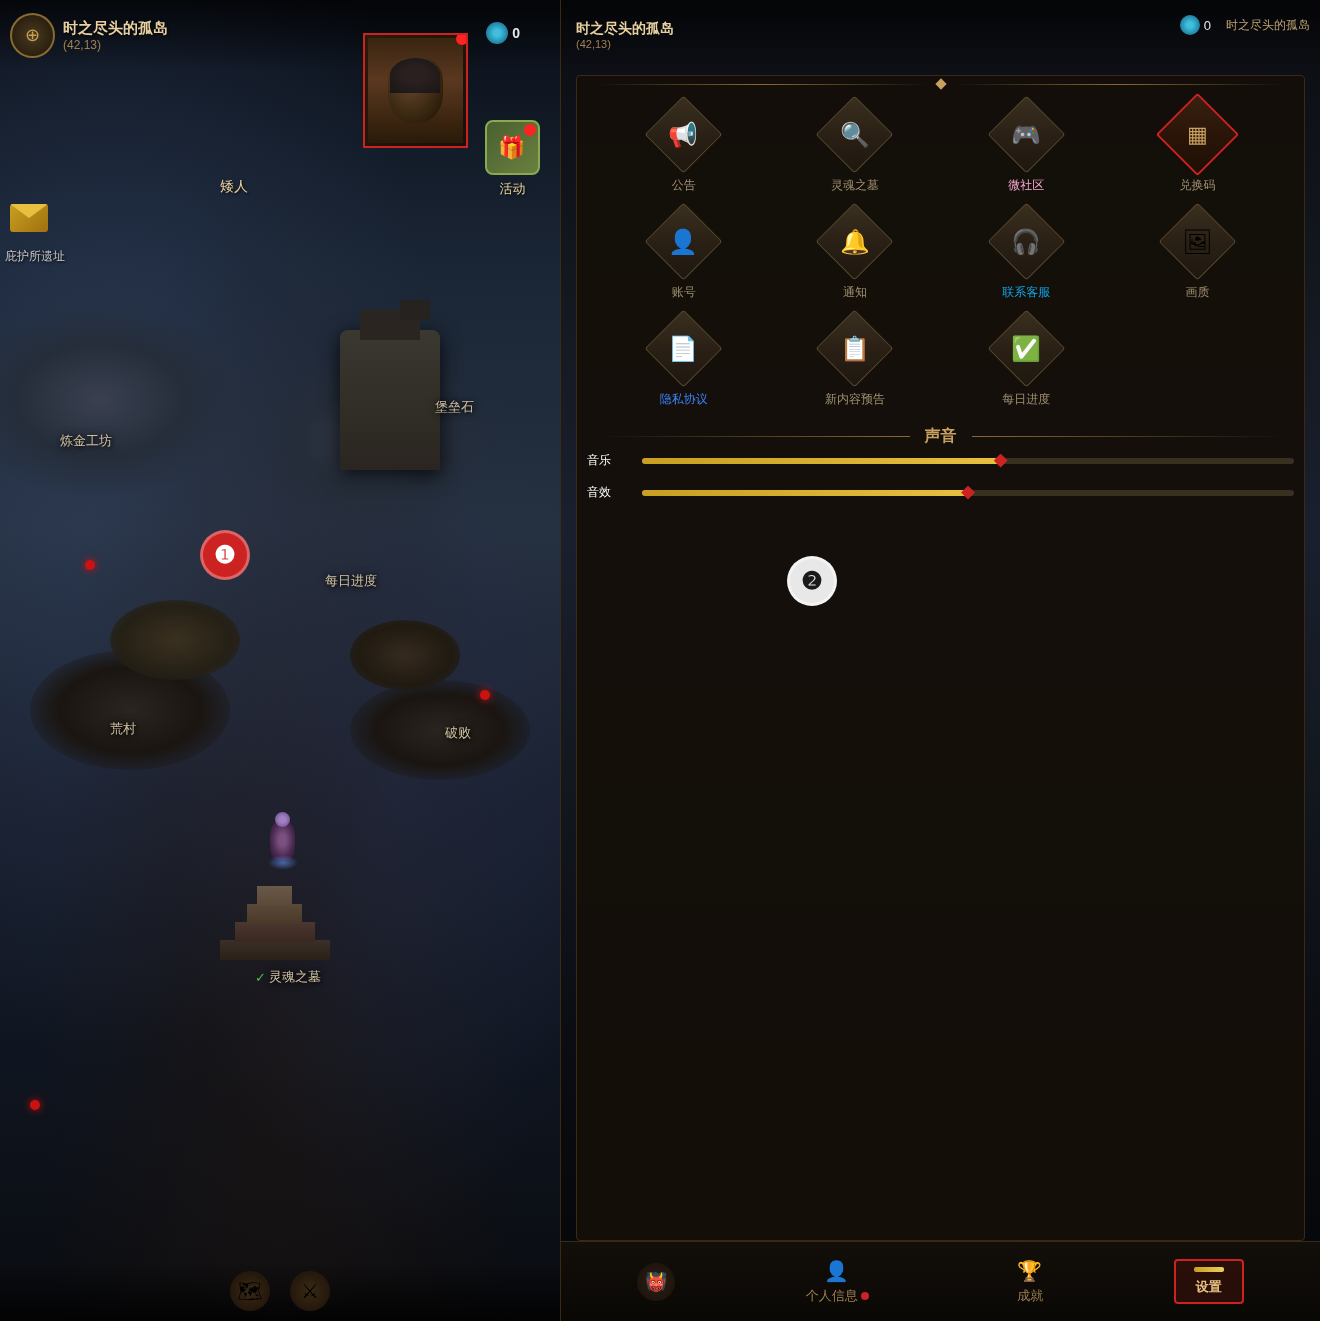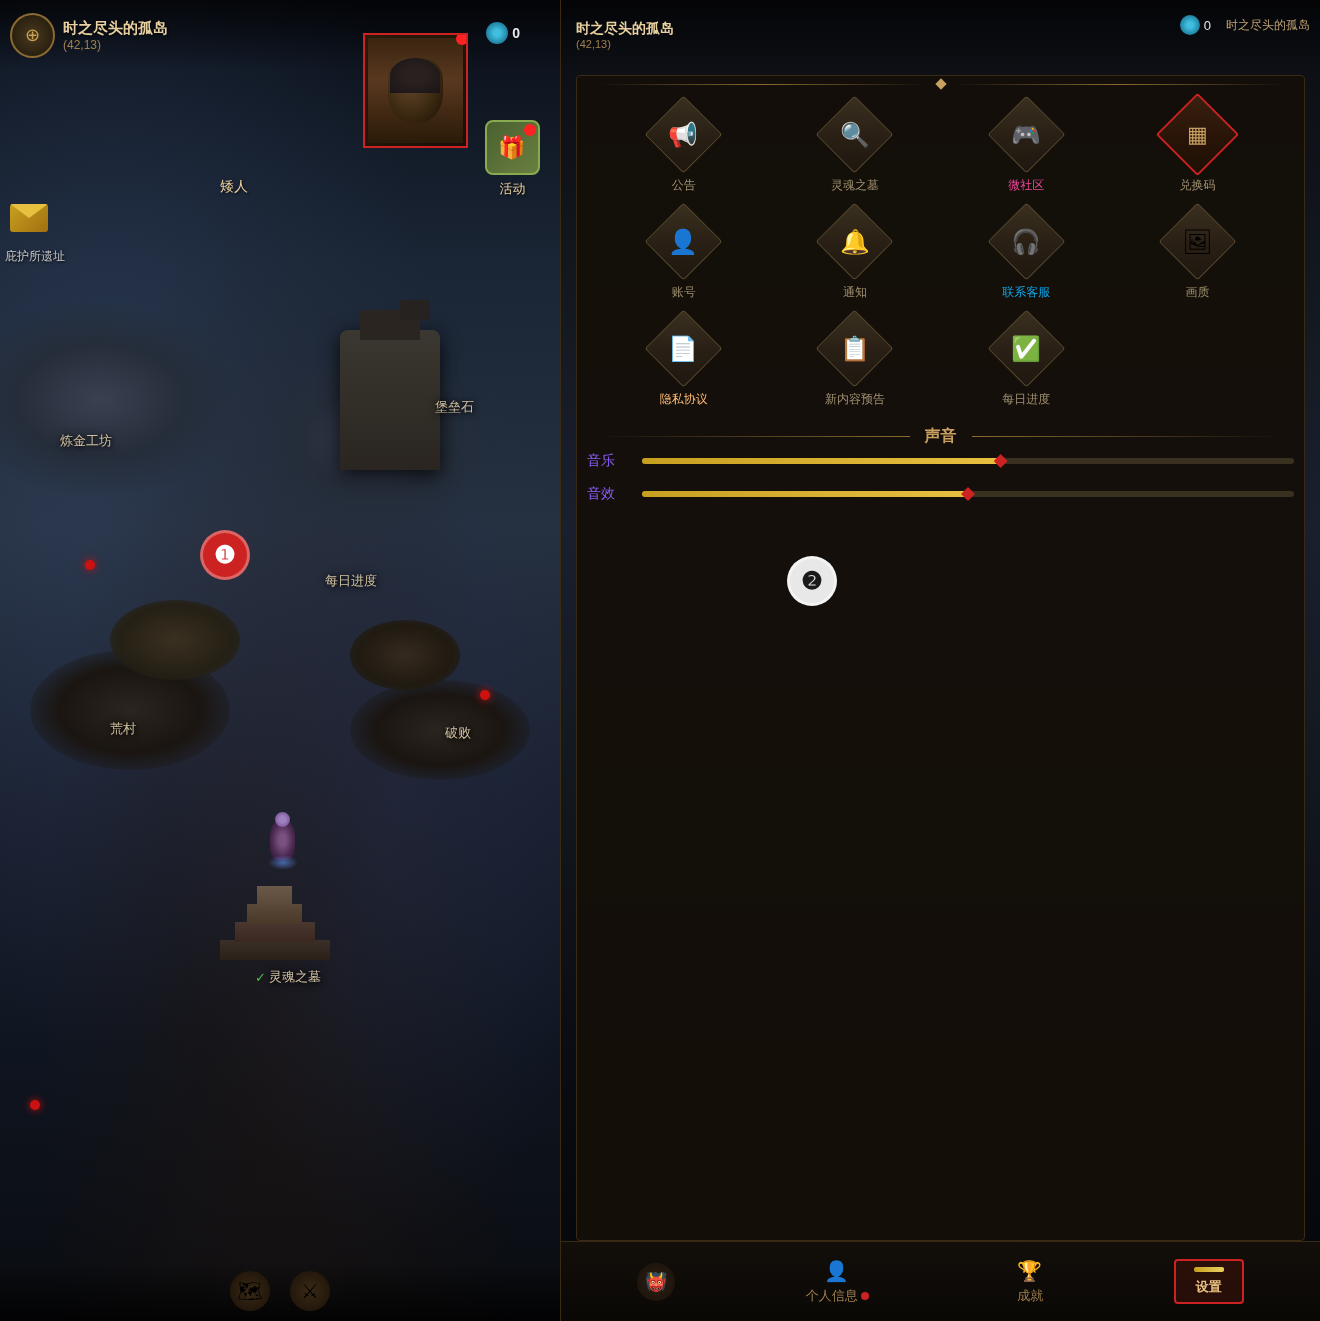--- a/index.html
+++ b/index.html
@@ -265,22 +265,22 @@
 
     .slider-row {
       display: flex;
       align-items: center;
       gap: 15px;
       margin-bottom: 15px;
       padding: 0 10px;
     }
 
     .slider-label {
-      color: #8b5cf6;
-      font-size: 14px;
+      color: #ffffff;
+      font-size: 12px;
       width: 40px;
       flex-shrink: 0;
     }
 
     .slider-track {
       flex: 1;
       height: 6px;
       background: #3a3020;
       border-radius: 3px;
       position: relative;
@@ -516,21 +516,21 @@
             <span style="position:relative;z-index:1;font-size:24px;">🔍</span>
           </div>
           <span style="color:#a09070;font-size:12px;">灵魂之墓</span>
         </div>
 
         <div style="display:flex;flex-direction:column;align-items:center;gap:5px;cursor:pointer;">
           <div style="width:75px;height:75px;position:relative;display:flex;align-items:center;justify-content:center;">
             <div style="position:absolute;inset:10px;background:linear-gradient(135deg,#3a3020 0%,#2a2015 50%,#1e1810 100%);transform:rotate(45deg);border:1px solid #5a4a30;border-radius:3px;"></div>
             <span style="position:relative;z-index:1;font-size:24px;">🎮</span>
           </div>
-          <span style="color:#ec4899;font-size:12px;">微社区</span>
+          <span style="color:#f9a8d4;font-size:12px;">微社区</span>
         </div>
 
         <div style="display:flex;flex-direction:column;align-items:center;gap:5px;cursor:pointer;">
           <div style="width:75px;height:75px;position:relative;display:flex;align-items:center;justify-content:center;">
             <div style="position:absolute;inset:8px;background:linear-gradient(135deg,#3a2010 0%,#2a1508 50%,#1e1005 100%);transform:rotate(45deg);border:2px solid #cc2222;border-radius:3px;"></div>
             <span style="position:relative;z-index:1;font-size:22px;color:#c8a060;">▦</span>
           </div>
           <span style="color:#a09070;font-size:12px;">兑换码</span>
         </div>
       </div>
@@ -570,21 +570,21 @@
         </div>
       </div>
 
       <div style="display:grid;grid-template-columns:repeat(4,1fr);gap:8px;padding:5px 25px 10px;">
 
         <div style="display:flex;flex-direction:column;align-items:center;gap:5px;cursor:pointer;">
           <div style="width:75px;height:75px;position:relative;display:flex;align-items:center;justify-content:center;">
             <div style="position:absolute;inset:10px;background:linear-gradient(135deg,#3a3020 0%,#2a2015 50%,#1e1810 100%);transform:rotate(45deg);border:1px solid #5a4a30;border-radius:3px;"></div>
             <span style="position:relative;z-index:1;font-size:24px;">📄</span>
           </div>
-          <span style="color:#fdba74;font-size:12px;">隐私协议</span>
+          <span style="color:#3b82f6;font-size:12px;">隐私协议</span>
         </div>
 
         <div style="display:flex;flex-direction:column;align-items:center;gap:5px;cursor:pointer;">
           <div style="width:75px;height:75px;position:relative;display:flex;align-items:center;justify-content:center;">
             <div style="position:absolute;inset:10px;background:linear-gradient(135deg,#3a3020 0%,#2a2015 50%,#1e1810 100%);transform:rotate(45deg);border:1px solid #5a4a30;border-radius:3px;"></div>
             <span style="position:relative;z-index:1;font-size:24px;">📋</span>
           </div>
           <span style="color:#a09070;font-size:12px;">新内容预告</span>
         </div>
 

